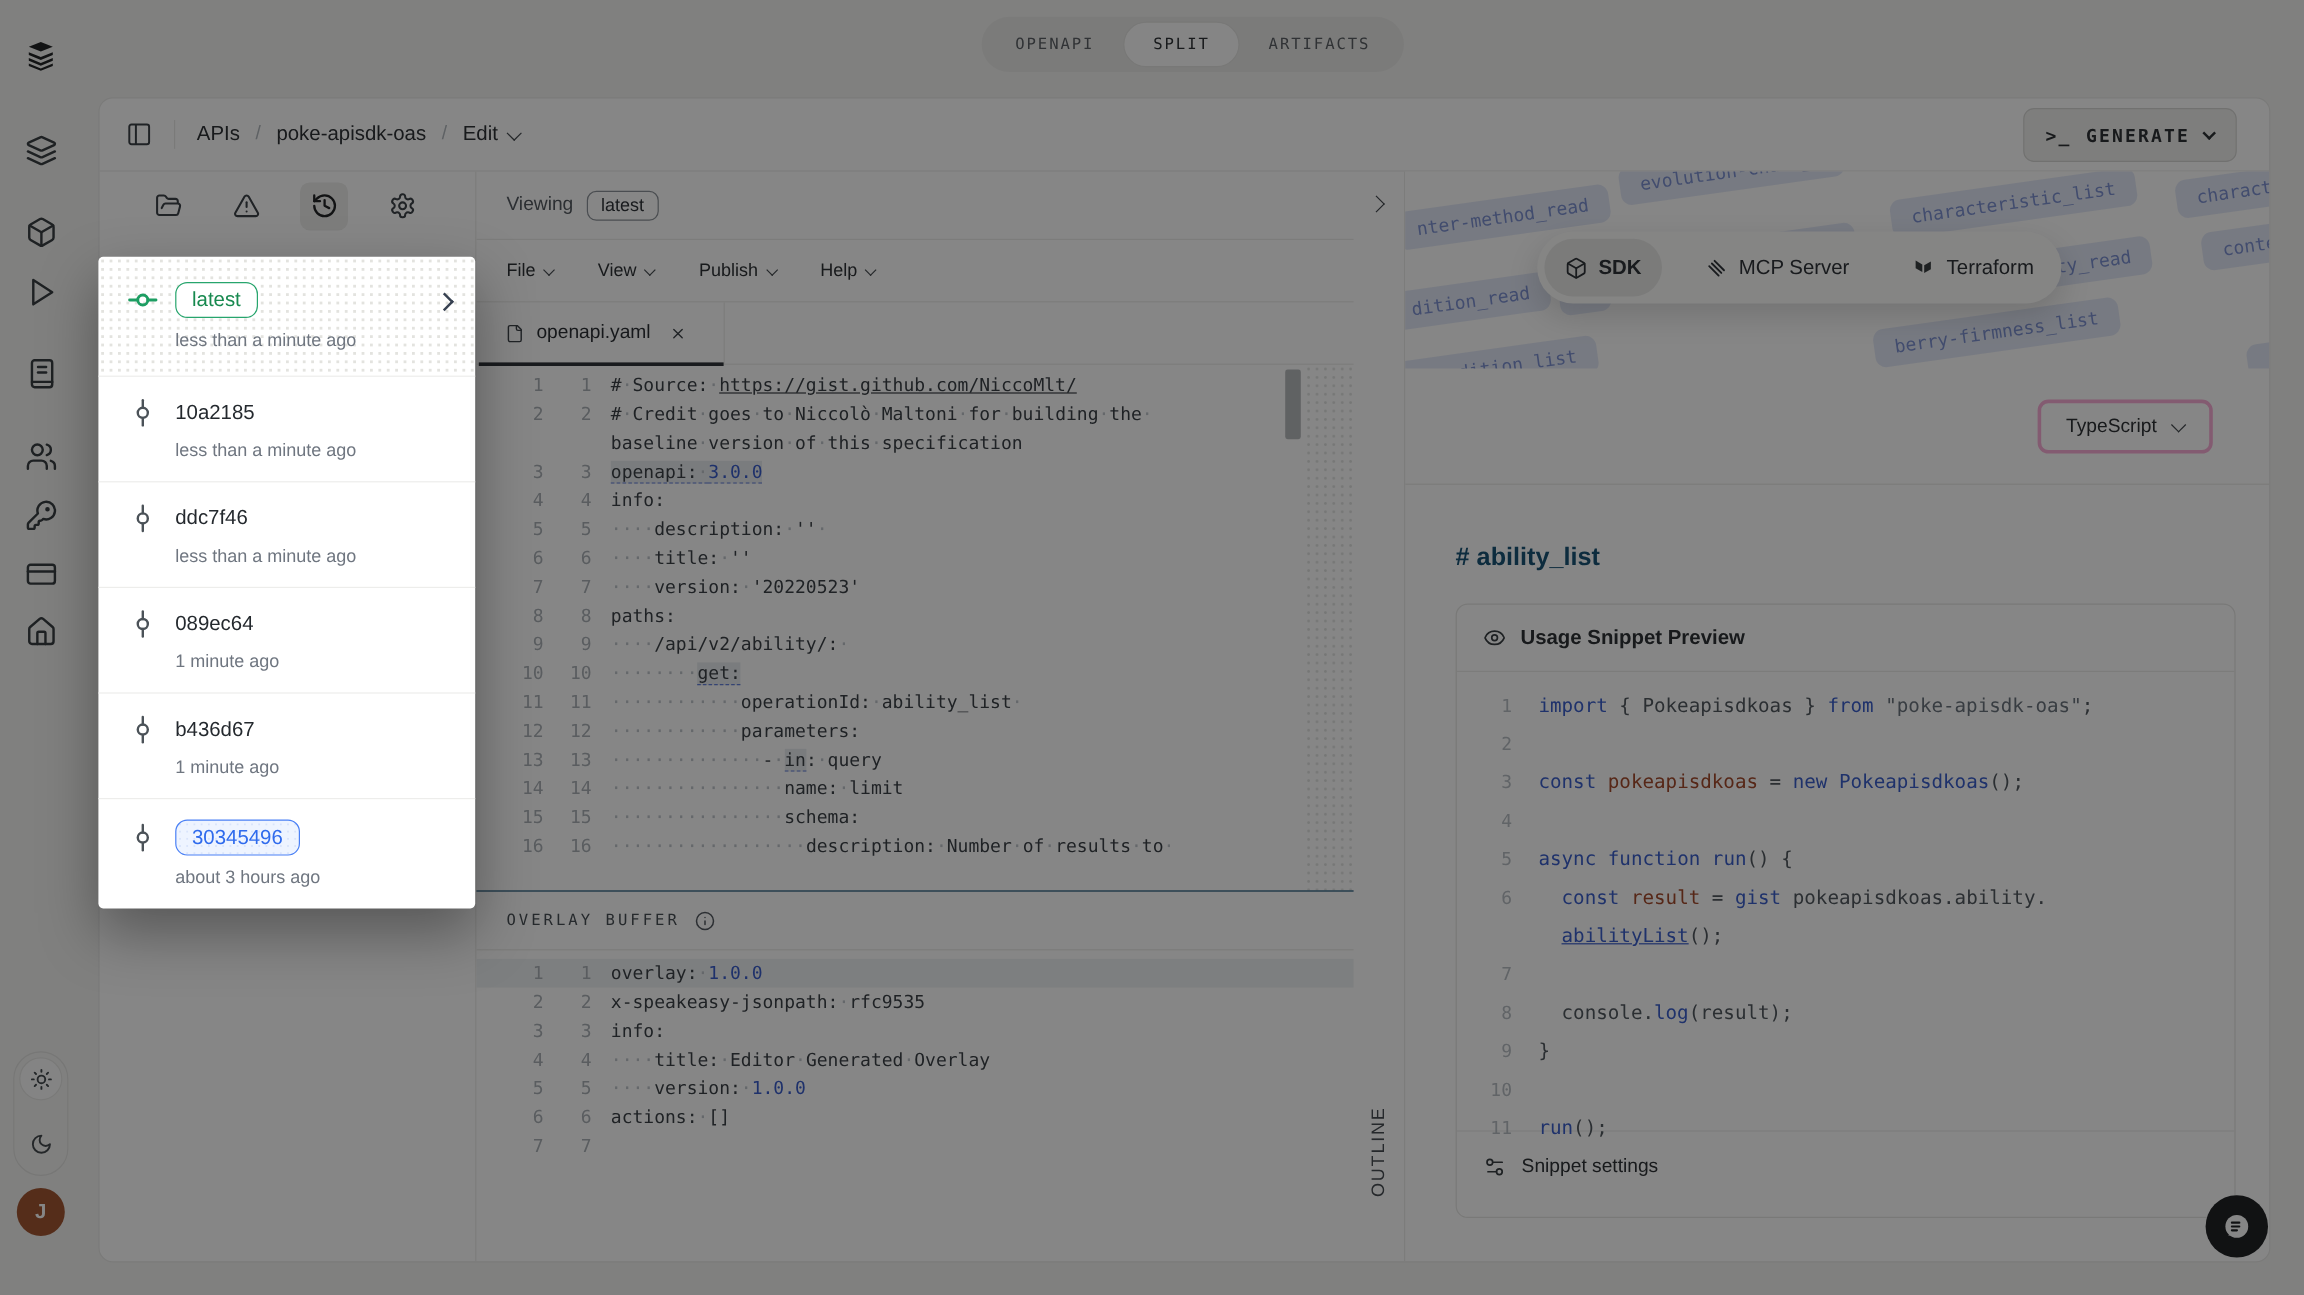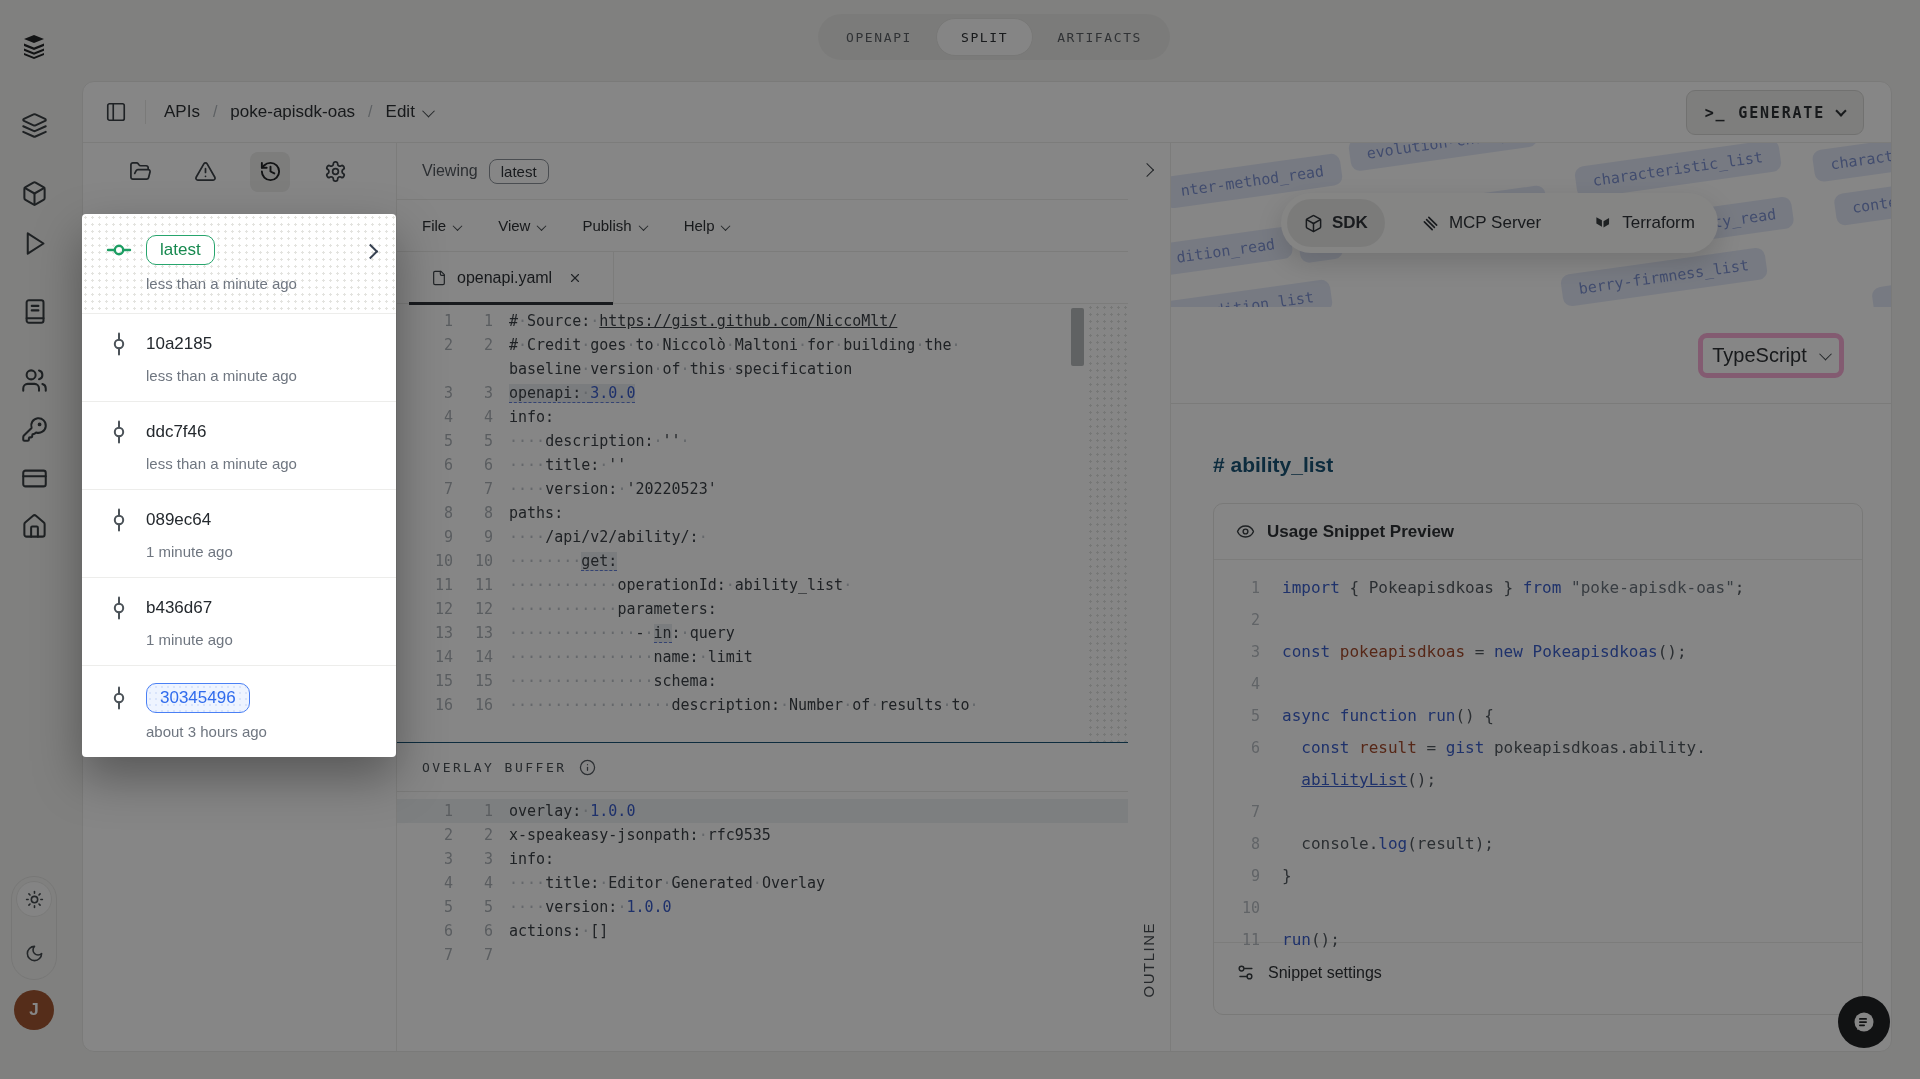--- a/index.html
+++ b/index.html
@@ -44,21 +44,21 @@
   .tool-ic svg { width:23px; height:23px; }
   .tool-ic.active { background:#ececea; color:#17191b; }
 
   .edit-col { position:absolute; left:314px; top:61px; width:731px; height:910px; }
   .view-row { position:absolute; left:0; top:0; width:100%; height:57px; border-bottom:1px solid #ebebe9; display:flex; align-items:center; padding-left:25px; font-size:16px; color:#4b5158; }
   .view-pill { margin-left:11px; border:1.5px solid #878d94; border-radius:8px; padding:3px 11px; font-size:15px; color:#24292e; }
   .menu-row { position:absolute; left:0; top:57px; width:100%; height:52px; border-bottom:1px solid #ebebe9; display:flex; align-items:center; gap:37px; padding-left:25px; }
   .menu-item { font-size:15px; color:#23272b; cursor:pointer; }
   .menu-item .chev { margin-left:8px; width:7px; height:7px; }
   .tab-row { position:absolute; left:0; top:109px; width:100%; height:52px; border-bottom:1px solid #ebebe9; }
-  .file-tab { position:absolute; left:12px; top:0; width:205px; height:52px; border-right:1px solid #ebebe9; display:flex; align-items:center; gap:10px; padding-left:22px; cursor:pointer; }
+  .file-tab { position:absolute; left:2px; top:0; width:205px; height:52px; border-right:1px solid #ebebe9; display:flex; align-items:center; gap:10px; padding-left:22px; cursor:pointer; }
   .file-tab:after { content:""; position:absolute; left:0; bottom:-1px; width:100%; height:3px; background:#24292e; }
   .file-tab .fic { width:16px; height:16px; color:#33393f; }
   .file-tab .fname { font-size:16px; color:#1f2328; }
   .file-tab .xic { width:14px; height:14px; color:#33393f; margin-left:6px; cursor:pointer; }
 
   .code-area { position:absolute; left:0; top:161px; width:100%; height:438px; padding-top:5px; }
   .hatch { position:absolute; right:0; top:161px; width:41px; height:438px; background-image:radial-gradient(#dfe1df 1px, transparent 1.2px); background-size:7px 7px; }
   .scroll-thumb { position:absolute; right:44px; top:165px; width:13px; height:58px; background:#b3b6b9; border-radius:2px; cursor:pointer; }
   .crow { display:flex; height:24px; line-height:24px; font-family:"DejaVu Sans Mono", monospace; font-size:15px; white-space:pre; }
   .crow .g1 { width:56px; text-align:right; color:#a7adb3; flex:none; }
@@ -82,21 +82,21 @@
   .outline-label { position:absolute; left:0; bottom:55px; width:100%; text-align:center; writing-mode:vertical-rl; transform:rotate(180deg); font-size:15px; letter-spacing:1.5px; color:#3c4248; margin-left:12px; }
 
   
   .right-panel { position:absolute; left:1088px; top:61px; width:722px; height:910px; }
   .chips-hero { position:absolute; left:0; top:0; width:100%; height:164px; overflow:hidden; background:#fefefe; }
   .chip { position:absolute; transform:rotate(-8deg); background:#dbe2f5; color:#5872c4; opacity:.82; font-family:"DejaVu Sans Mono", monospace; font-size:15px; padding:7px 17px; border-radius:9px; white-space:nowrap; }
   .target-pill { position:absolute; left:110px; top:50px; height:60px; background:#fcfcfb; border-radius:30px; box-shadow:0 10px 26px rgba(20,20,20,.16); display:flex; align-items:center; padding:6px; gap:19px; z-index:3; }
   .target-seg { display:flex; align-items:center; gap:9px; font-size:17px; color:#24292e; padding:0 17px; height:48px; border-radius:24px; cursor:pointer; white-space:nowrap; }
   .target-seg.active { background:#e9e9e7; font-weight:bold; }
   .target-seg svg { width:19px; height:19px; }
-  .lang-btn { position:absolute; left:527px; top:190px; width:146px; height:45px; background:#fff; border:5px solid #f9a8d4; border-radius:9px; display:flex; align-items:center; justify-content:center; gap:12px; font-size:20px; color:#23272b; cursor:pointer; }
+  .lang-btn { position:absolute; left:527px; top:190px; width:146px; height:45px; background:#fff; border:3px solid #f9a8d4; border-radius:9px; display:flex; align-items:center; justify-content:center; gap:12px; font-size:16px; color:#23272b; cursor:pointer; }
   .panel-divider { position:absolute; left:0; top:260px; width:100%; height:1px; background:#e9e9e7; }
   .op-heading { position:absolute; left:42px; top:310px; font-size:21px; font-weight:bold; color:#0c4a6e; }
 
   .snippet-card { position:absolute; left:42px; top:360px; width:650px; height:512px; border:1px solid #e4e4e2; border-radius:10px; background:#fff; }
   .snip-head { height:56px; border-bottom:1px solid #ebebe9; display:flex; align-items:center; gap:12px; padding-left:22px; font-size:17px; font-weight:bold; color:#23272b; }
   .snip-head svg { width:19px; height:19px; color:#2e3438; }
   .snip-code { padding-top:12px; height:382px; }
   .srow { display:flex; height:32px; line-height:32px; font-family:"DejaVu Sans Mono", monospace; font-size:16px; white-space:pre; }
   .srow .sg { width:46px; text-align:right; color:#b4bac0; flex:none; font-size:15px; }
   .srow .sct { padding-left:22px; }

